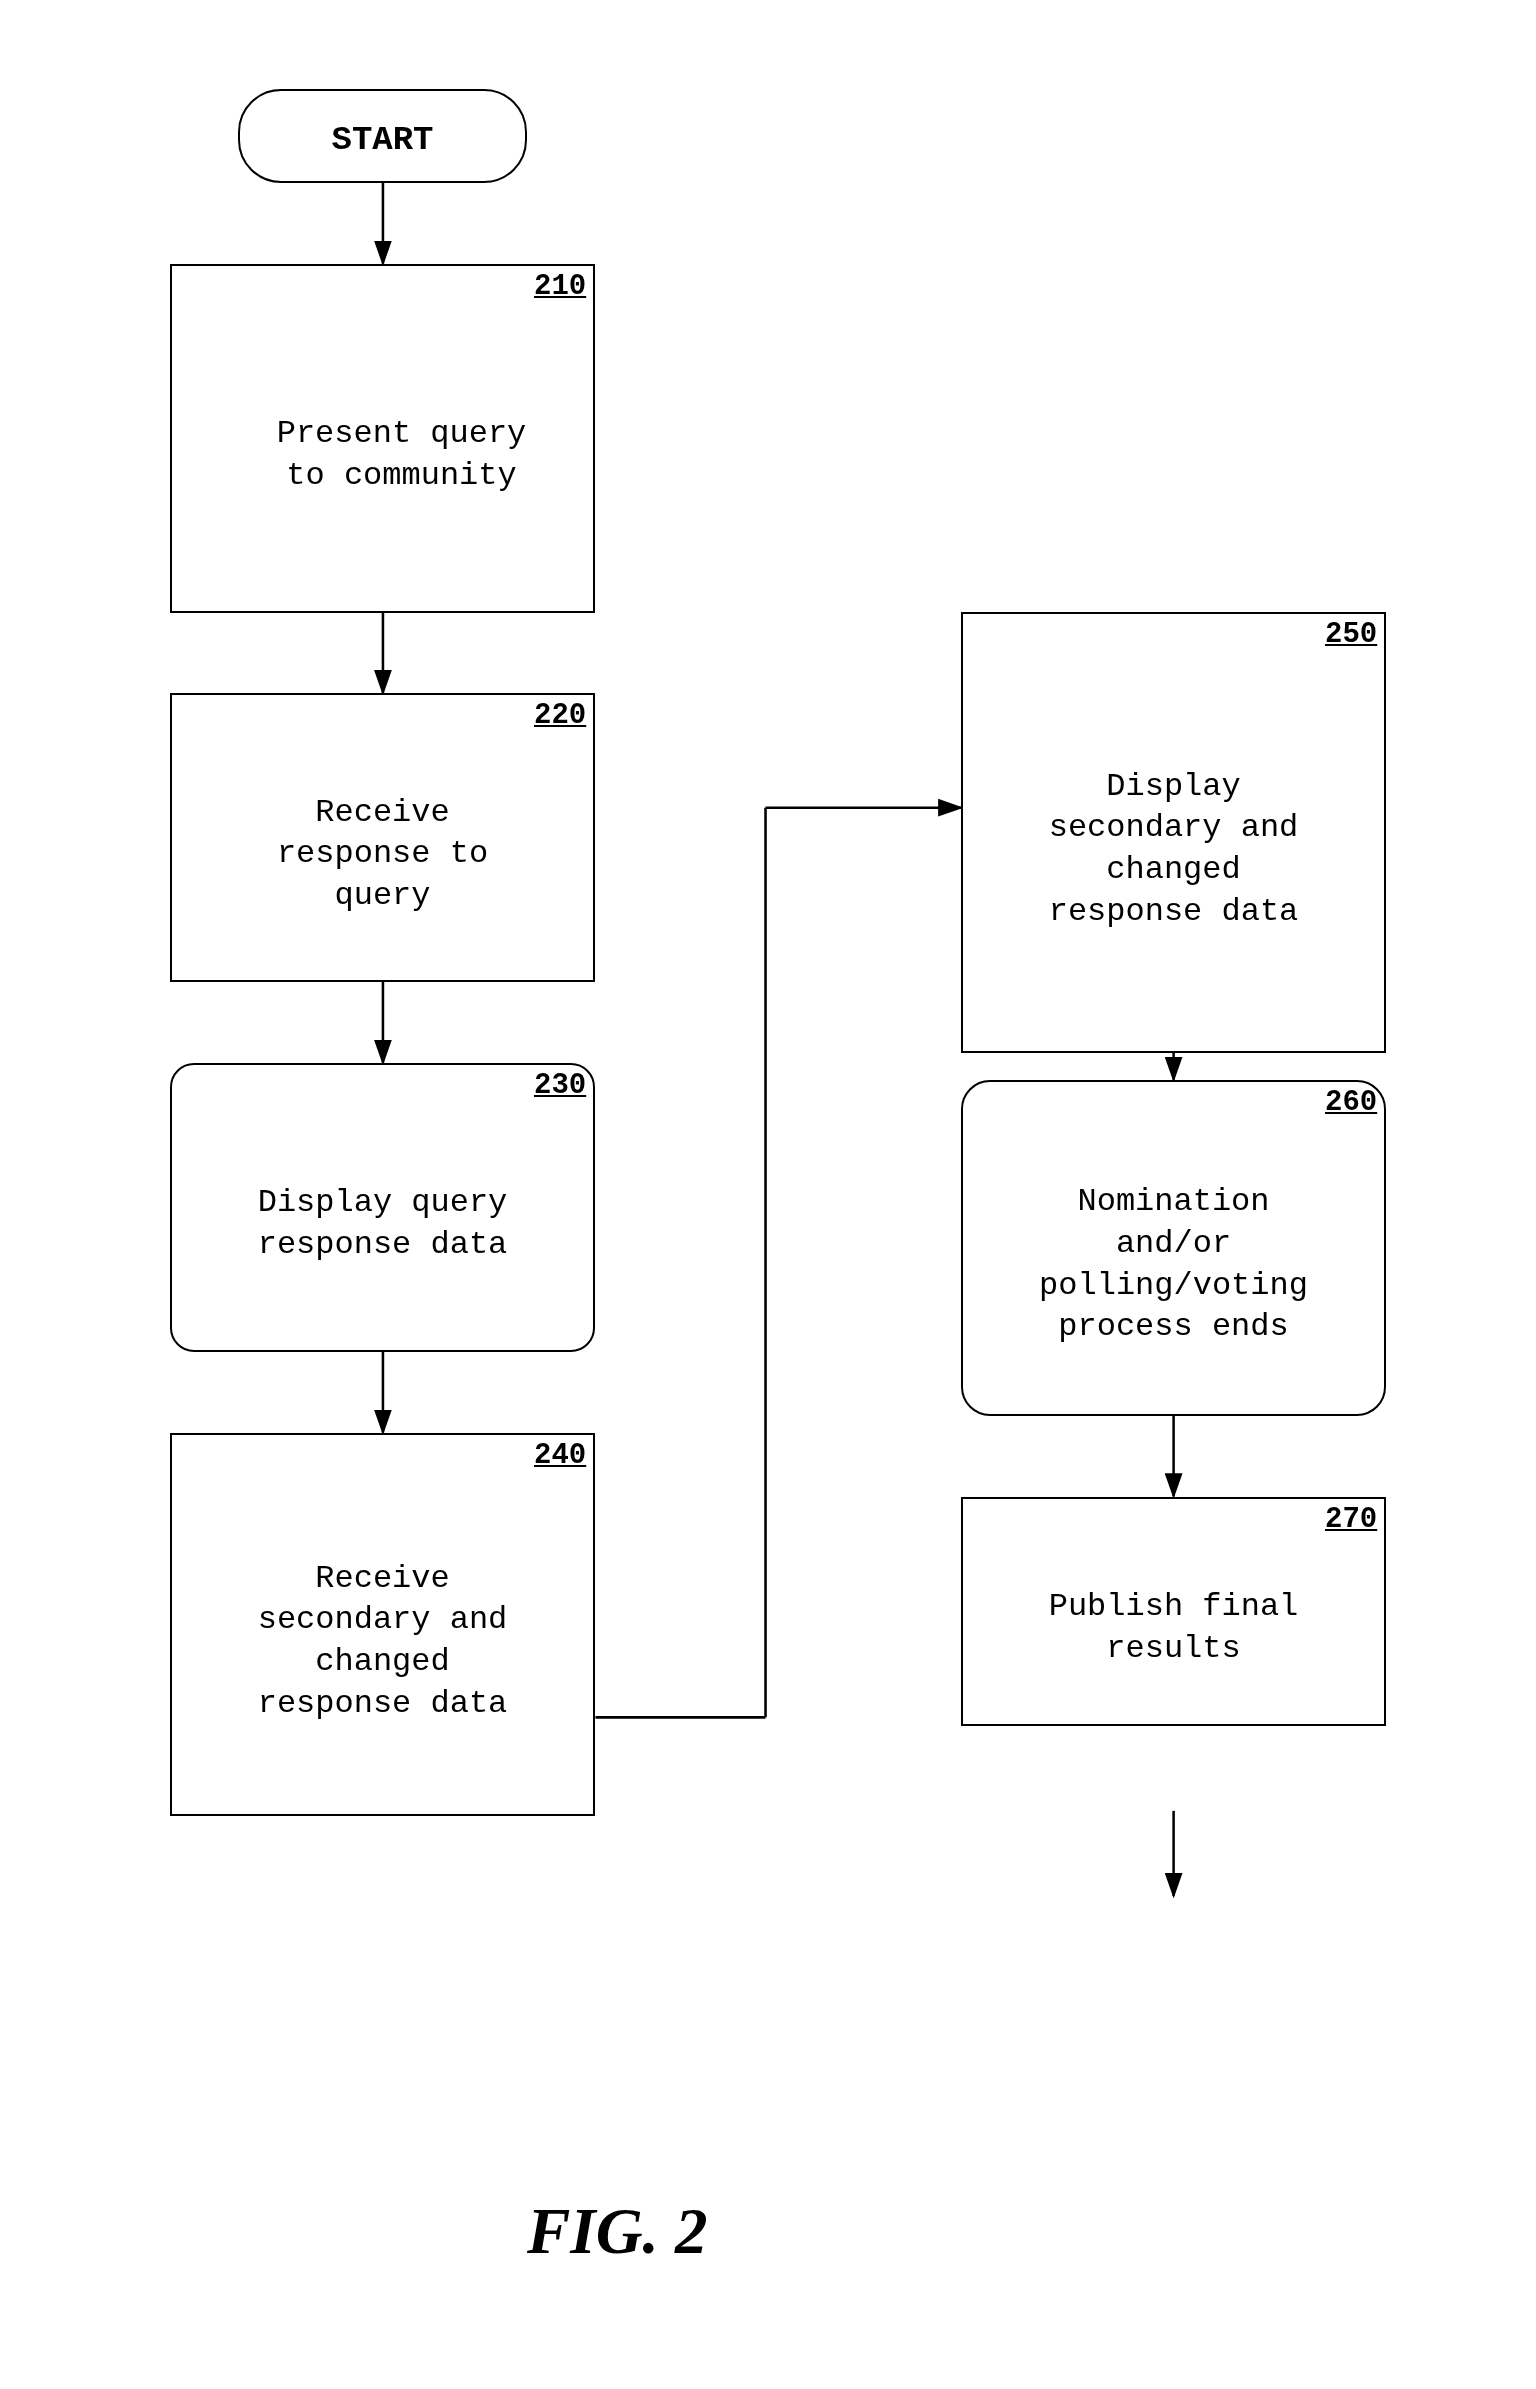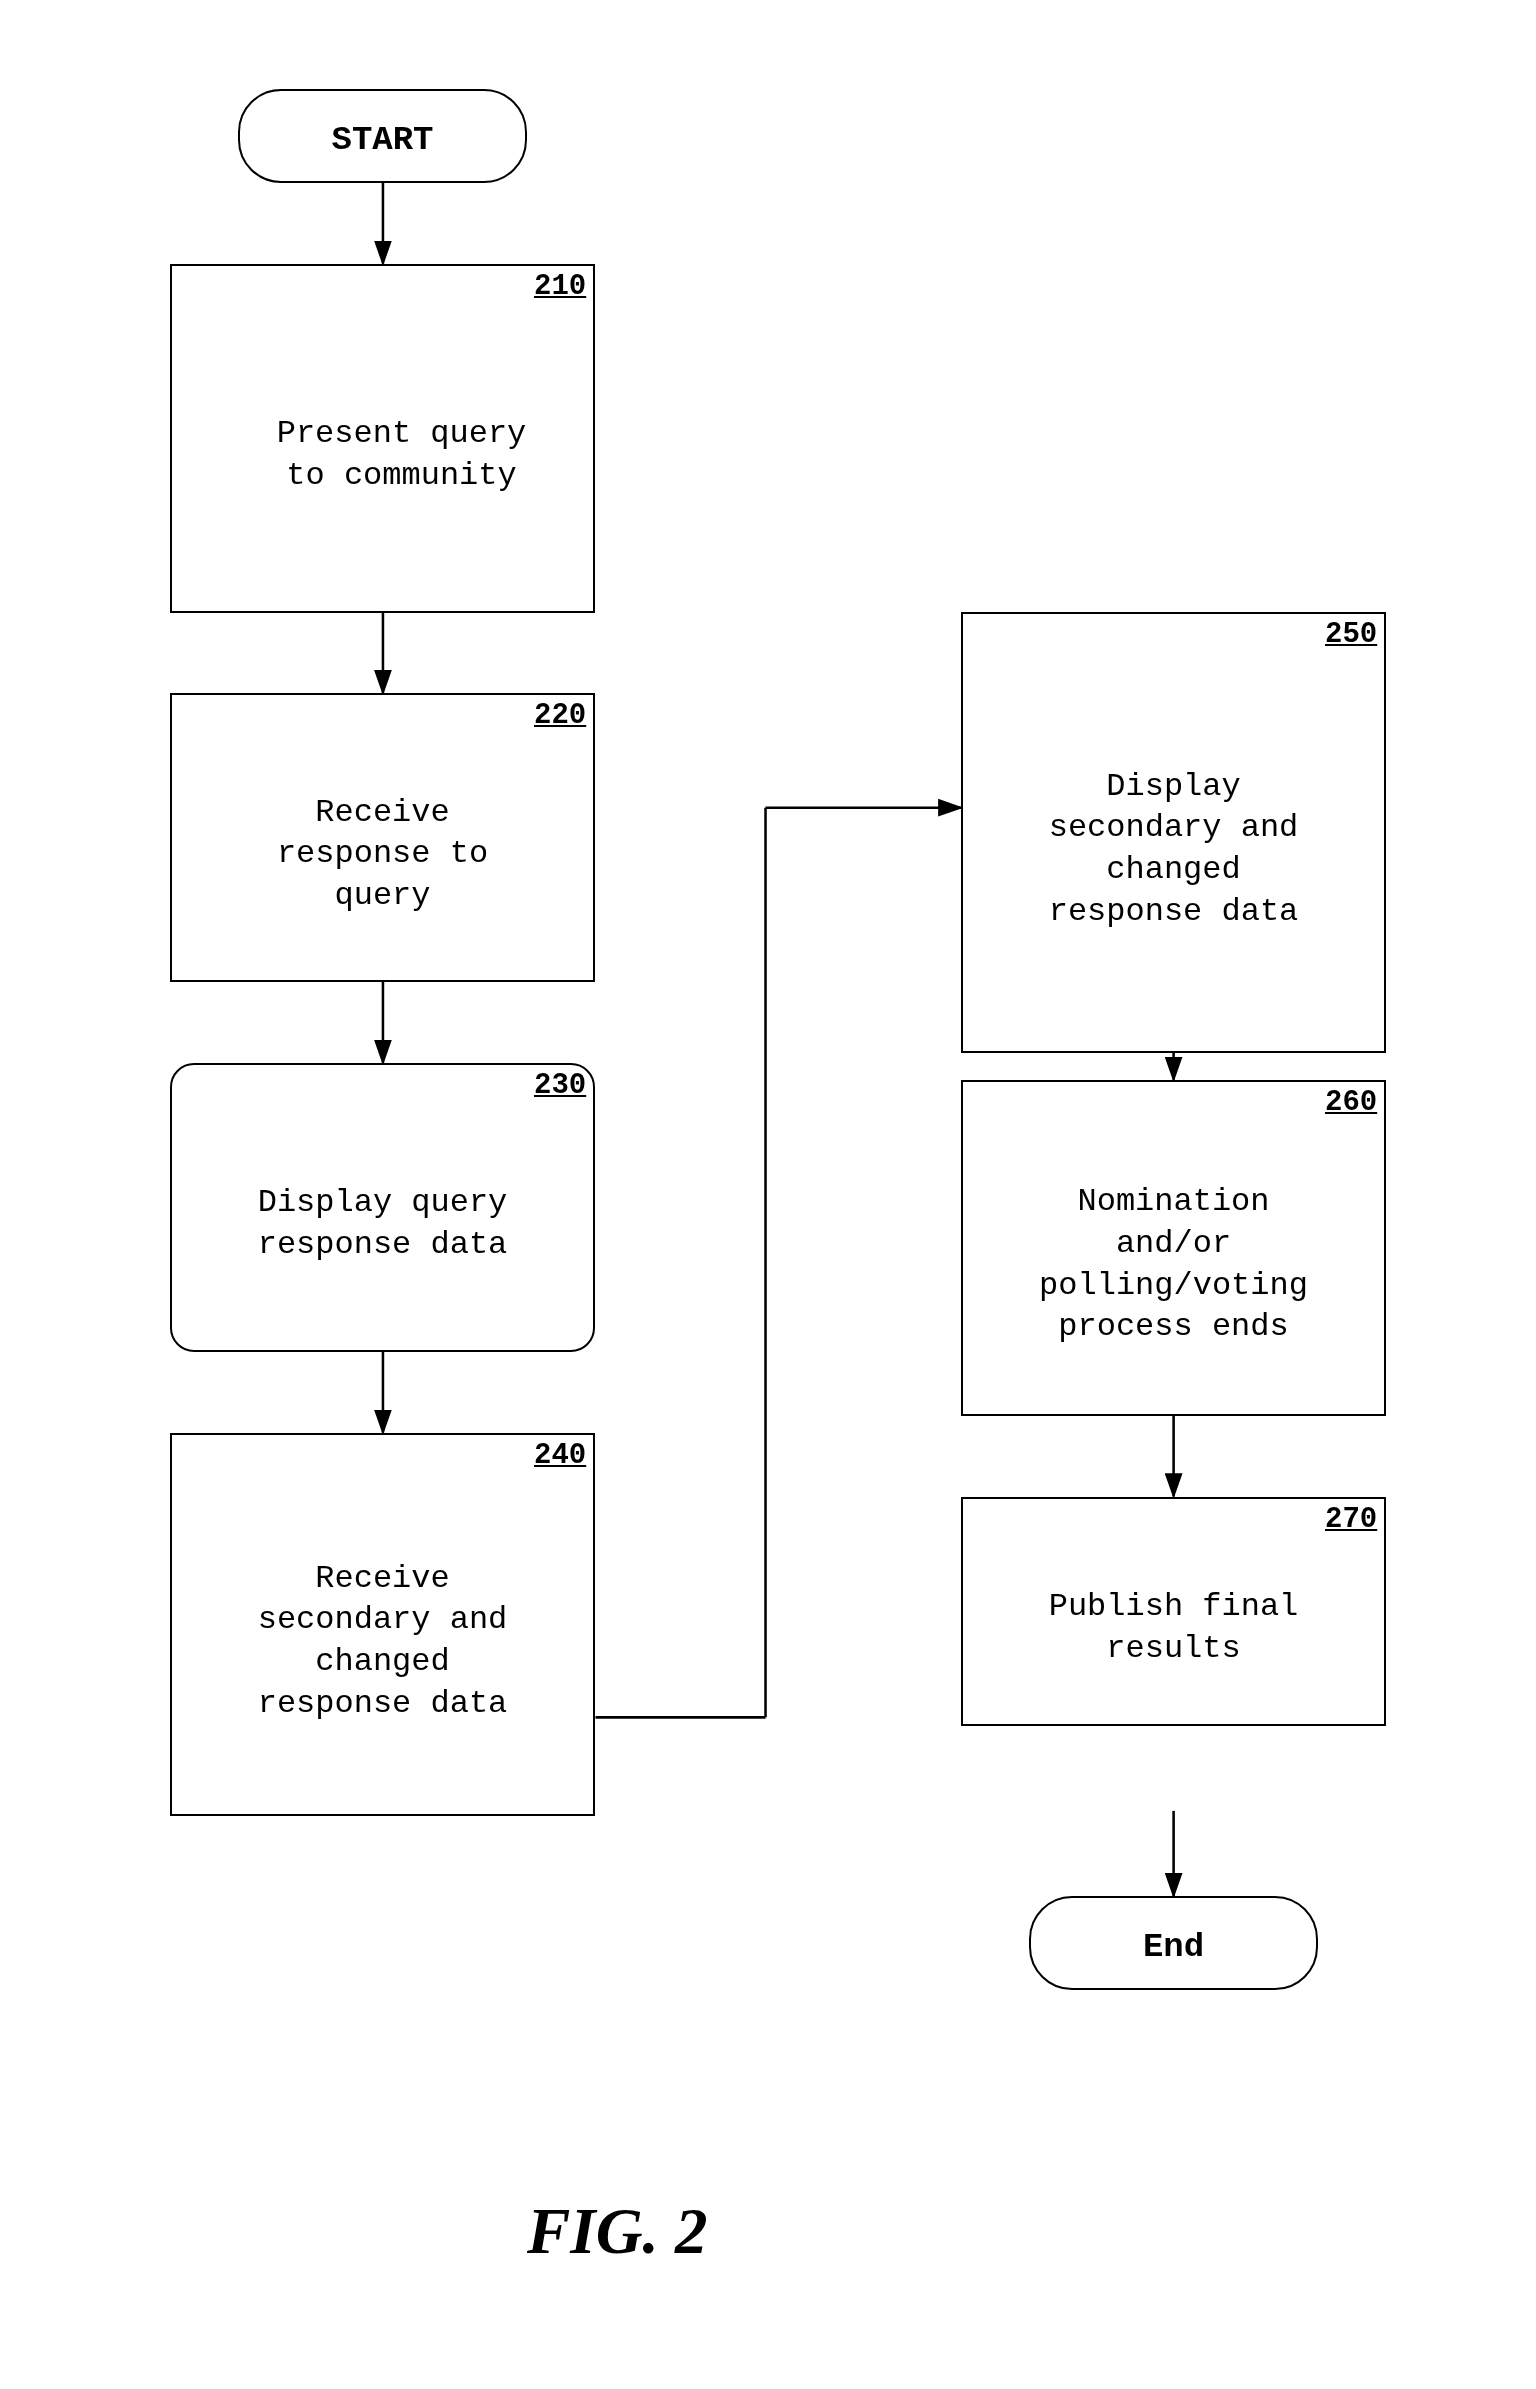--- a/index.html
+++ b/index.html
@@ -151,34 +151,31 @@
     </div>
   </div>
 
   <div class="box" style="left: 961px; top: 612px; width: 425px; height: 441px;">
     <span class="box-number">250</span>
     <div class="box-label">
       Display<br>secondary and<br>changed<br>response data
     </div>
   </div>
 
-  <div class="box" style="left: 961px; top: 1080px; width: 425px; height: 336px;">
+  <div class="box" style="left: 961px; top: 1080px; width: 425px; height: 336px; border-radius: 29px;">
     <span class="box-number">260</span>
     <div class="box-label">
       Nomination<br>and/or<br>polling/voting<br>process ends
     </div>
   </div>
 
   <div class="box" style="left: 961px; top: 1497px; width: 425px; height: 229px;">
     <span class="box-number">270</span>
     <div class="box-label">
       Publish final<br>results
     </div>
   </div>
 
-  <div class="pill" style="left: 1029px; top: 1896px; width: 289px; height: 94px;">
-    <span class="pill-label">End</span>
-  </div>
 
   <div class="fig-label" style="left: 527px; top: 2194px;">FIG. 2</div>
 
 </div>
 
 
 </body></html>

